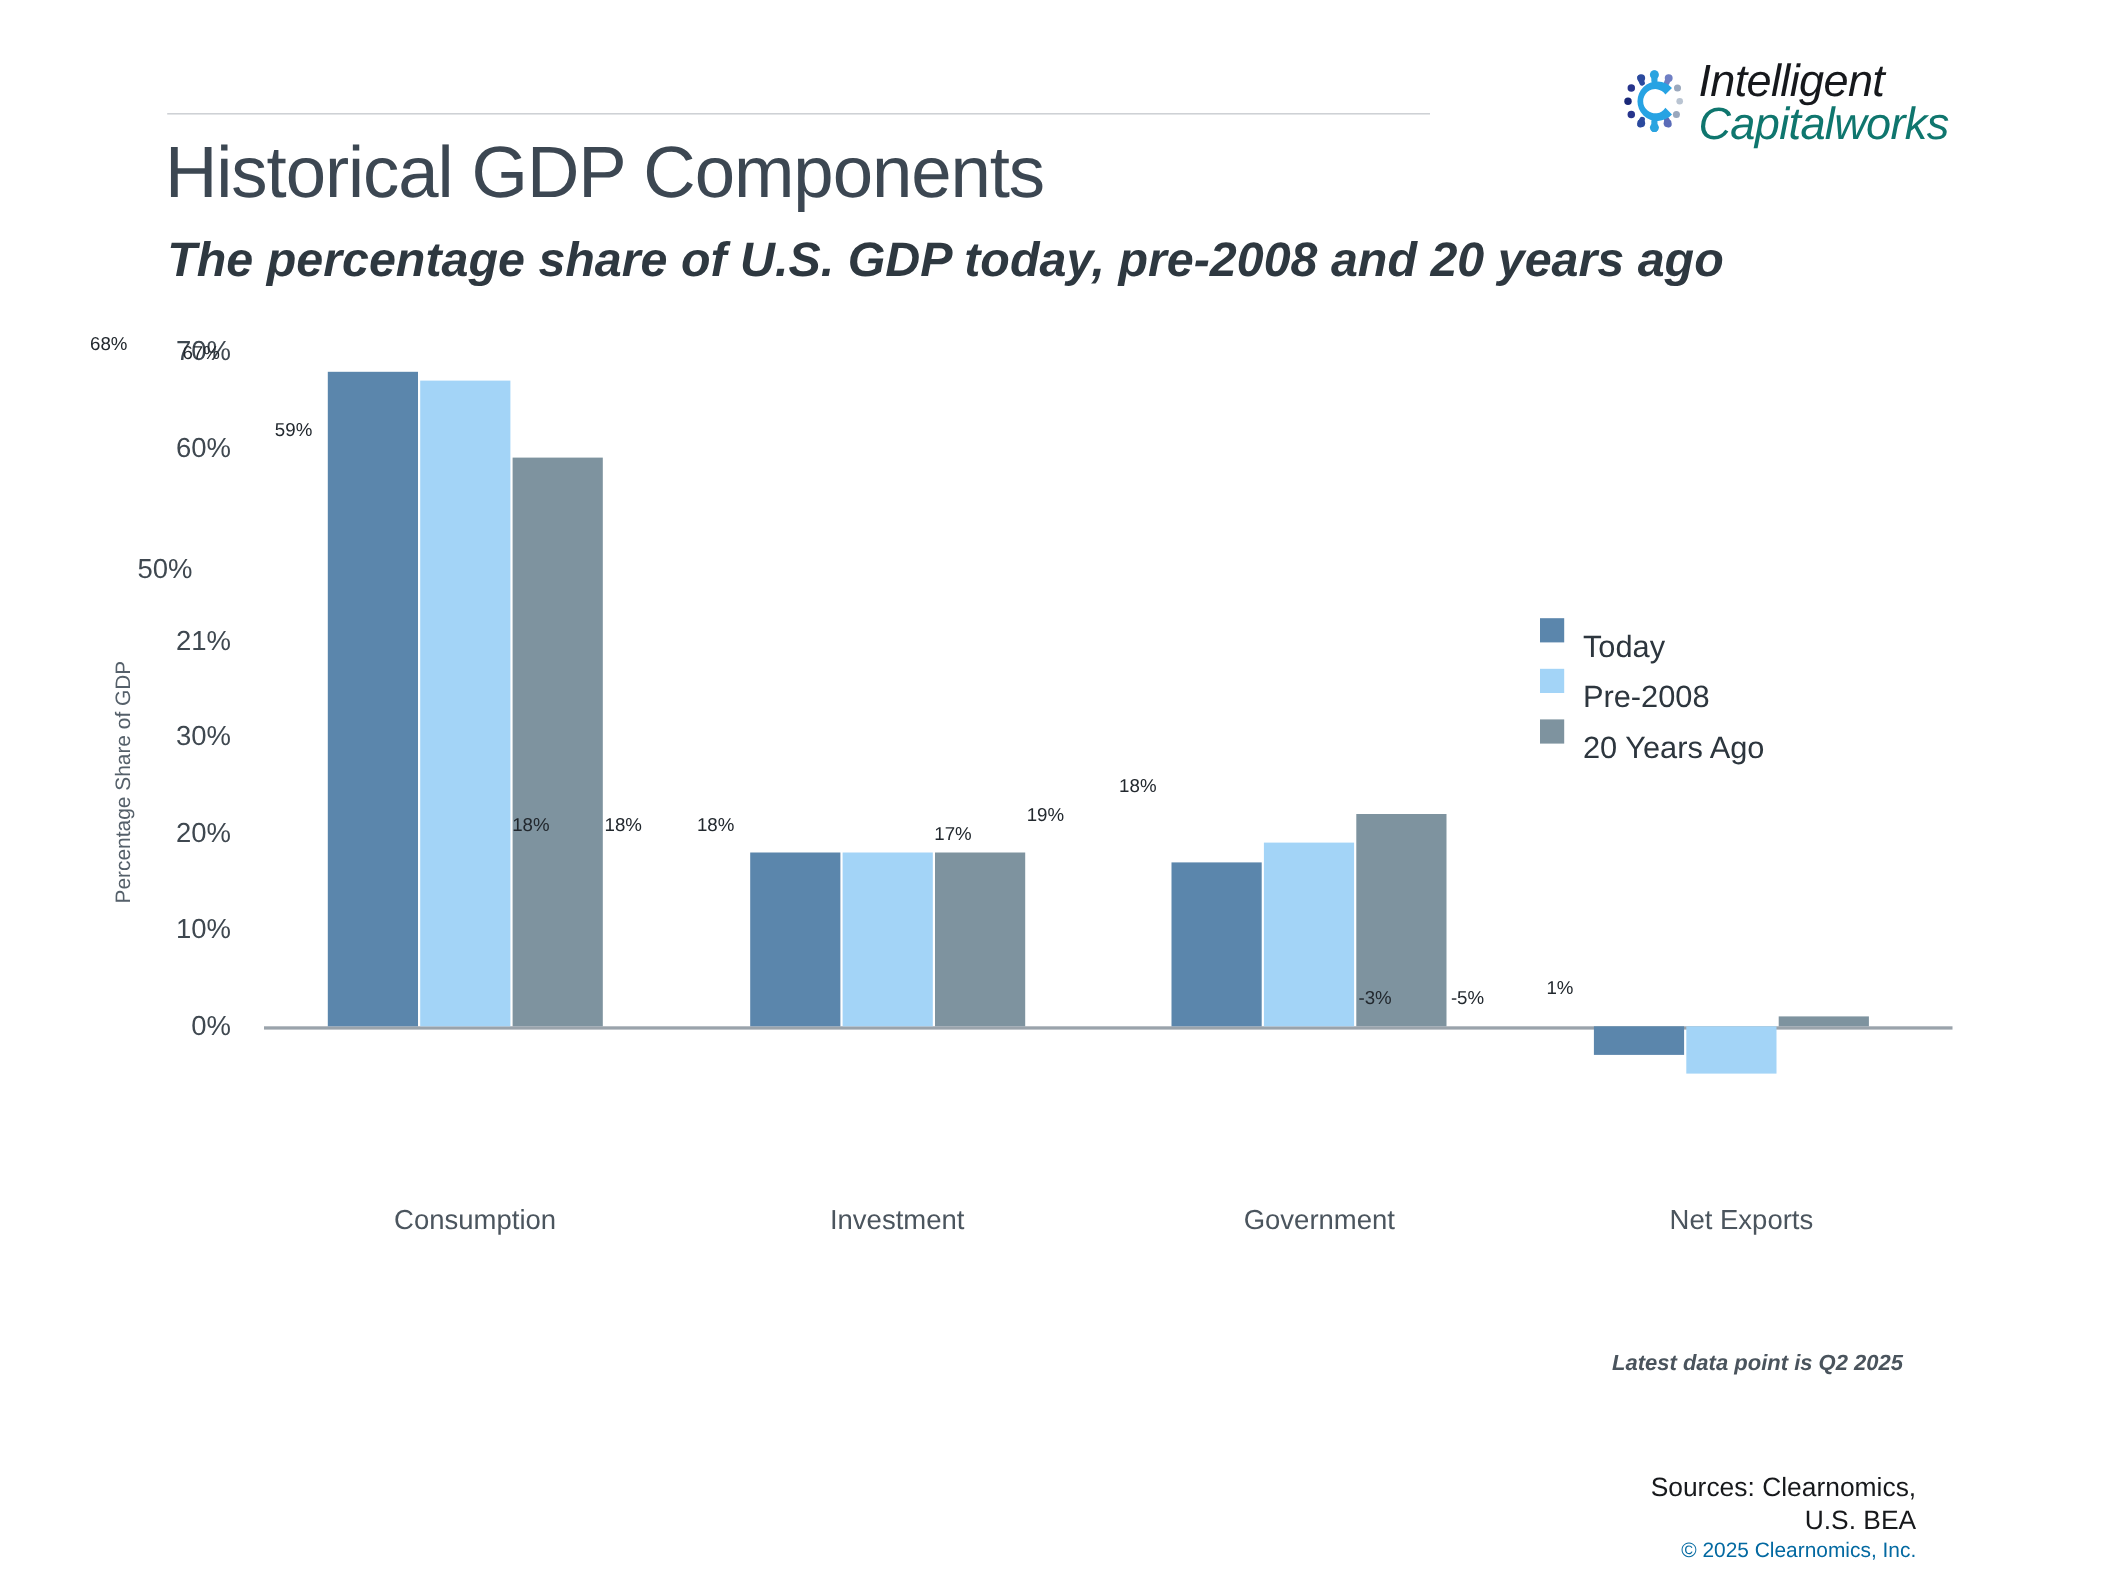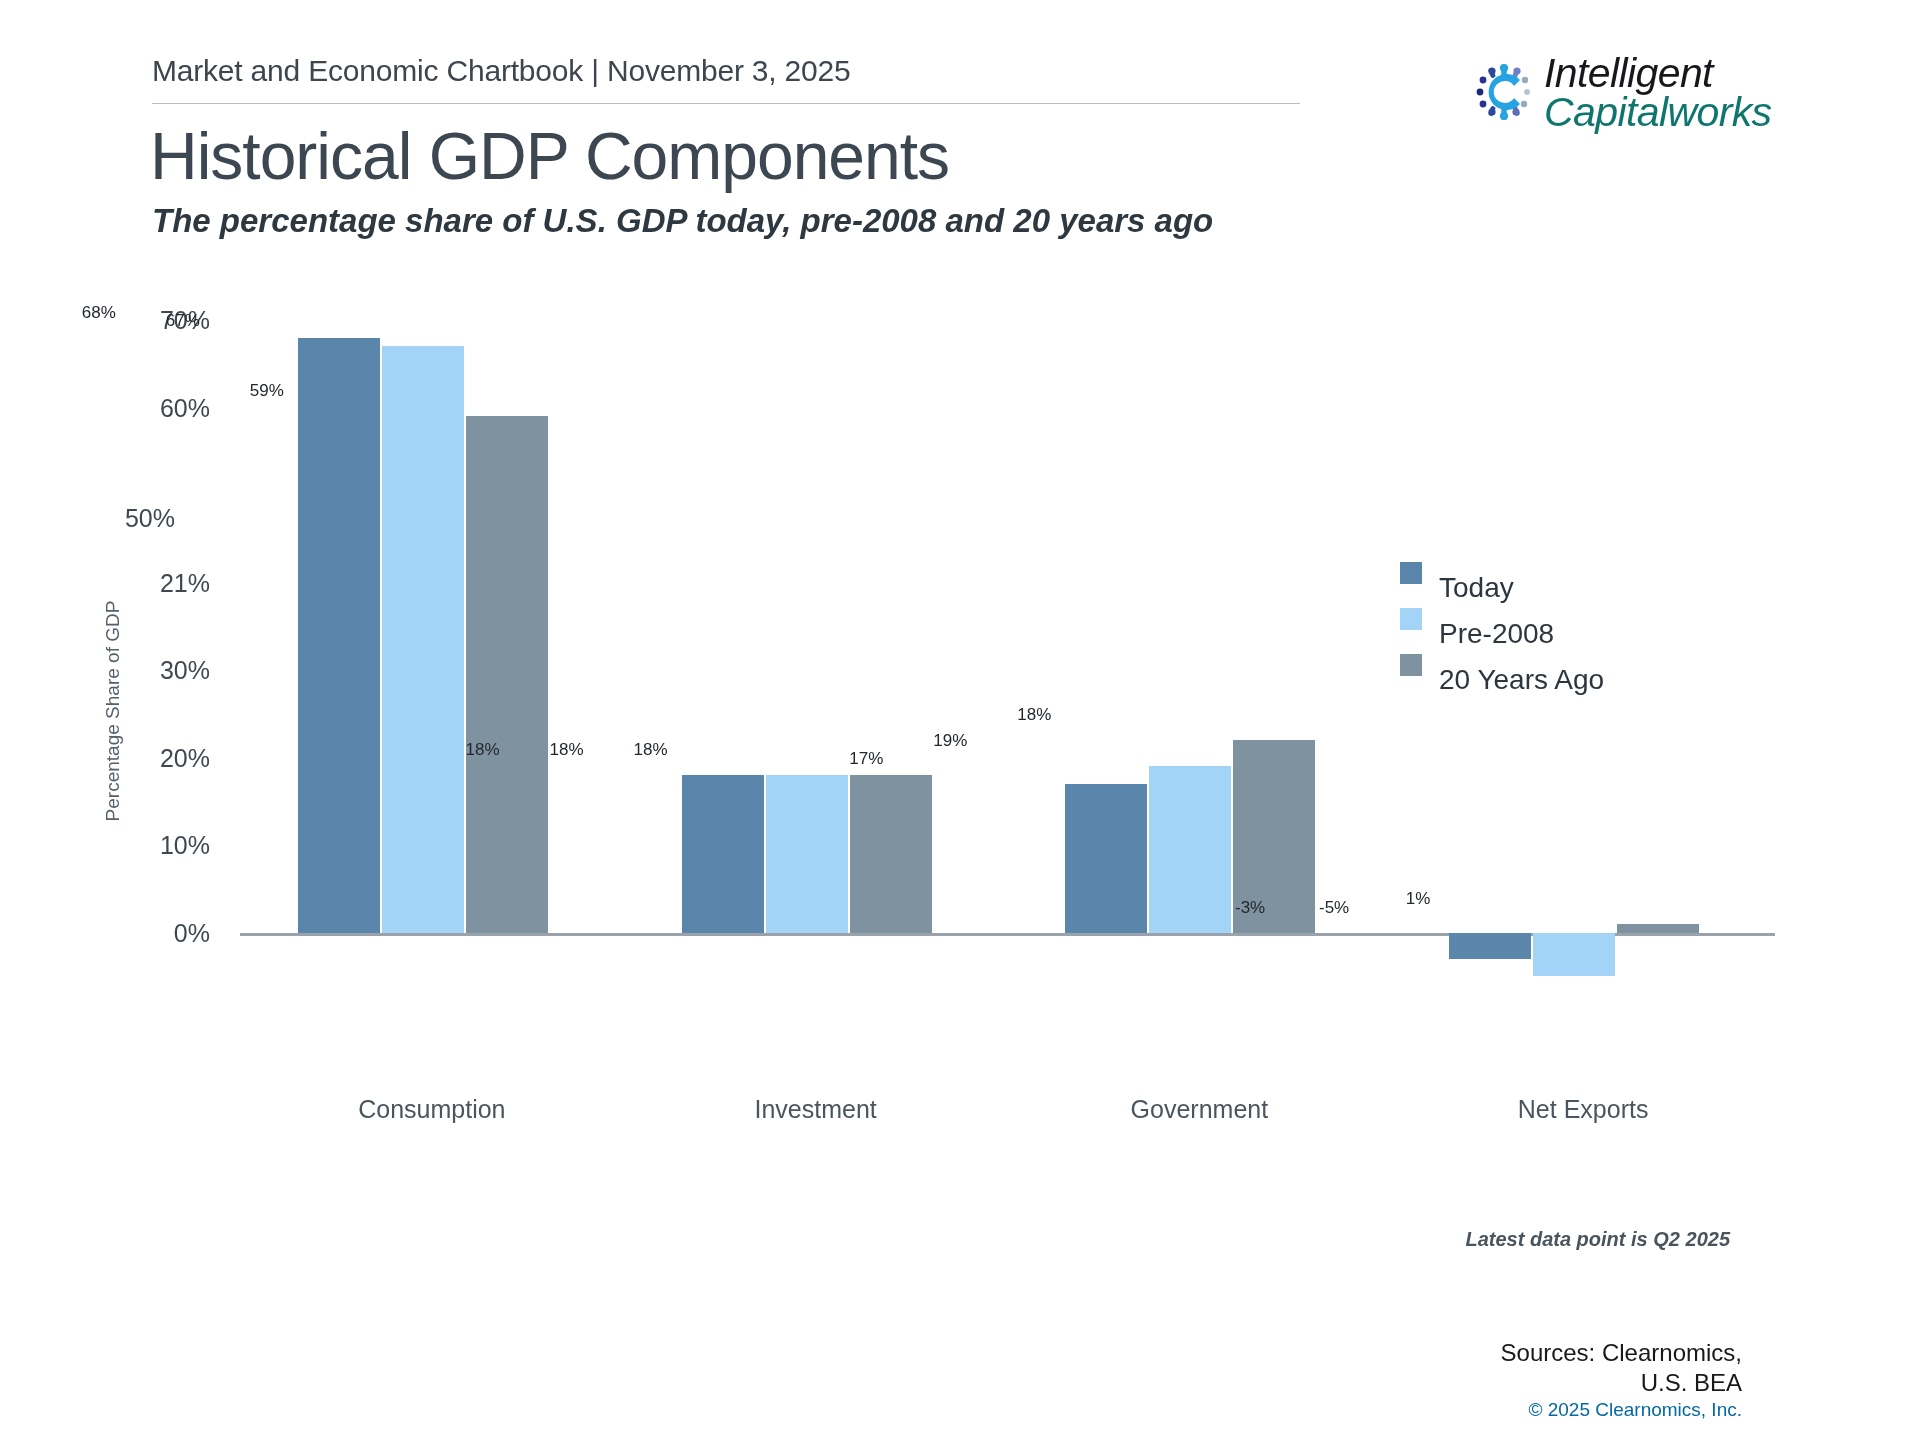--- a/index.html
+++ b/index.html
@@ -21,22 +21,22 @@
   .rule {
     position: absolute; left: 152px; top: 103px;
     width: 1148px; height: 1px; background: #b9bec4;
   }
   .title {
     position: absolute; left: 150px; top: 118px;
     font-size: 66px; font-weight: 400; letter-spacing: -1px;
     color: #3c4752; white-space: nowrap;
   }
   .subtitle {
-    position: absolute; left: 152px; top: 202px;
-    font-size: 33px; font-style: italic; font-weight: 700;
+    position: absolute; left: 152px; top: 212px;
+    font-size: 44px; font-style: italic; font-weight: 700;
     color: #2e3840; white-space: nowrap;
   }
 
   
   .logo { position: absolute; left: 1472px; top: 52px; width: 330px; height: 120px; font-style: italic; }
   .logo-mark { position: absolute; left: 0; top: 8px; width: 64px; height: 64px; }
   .logo-text { position: absolute; left: 72px; top: 2px; line-height: 0.96; }
   .logo-line1 { font-size: 41px; color: #16181c; letter-spacing: -0.6px; white-space: nowrap;}
   .logo-line2 { font-size: 41px; color: #0f766e; letter-spacing: -0.6px; white-space: nowrap;}
 
@@ -95,21 +95,20 @@
     position: absolute; right: 178px; top: 1399px;
     font-size: 19px; text-align: right;
     color: #0369a1; white-space: nowrap;
   }
 </style>
 </head>
 <body>
 
 <div class="page">
 
-  <div class="kicker">Market and Economic Chartbook | November 3, 2025</div>
   <div class="rule"></div>
   <div class="title">Historical GDP Components</div>
   <div class="subtitle">The percentage share of U.S. GDP today, pre-2008 and 20 years ago</div>
 
   <div class="logo">
     <svg class="logo-mark" viewBox="0 0 64 64">
       <g>
         <circle cx="32" cy="8" r="4.1" fill="#2aa4e0"></circle>
         <circle cx="45" cy="11" r="3.6" fill="#6f7fc4"></circle>
         <circle cx="53" cy="20" r="3.2" fill="#9aa8bd"></circle>

